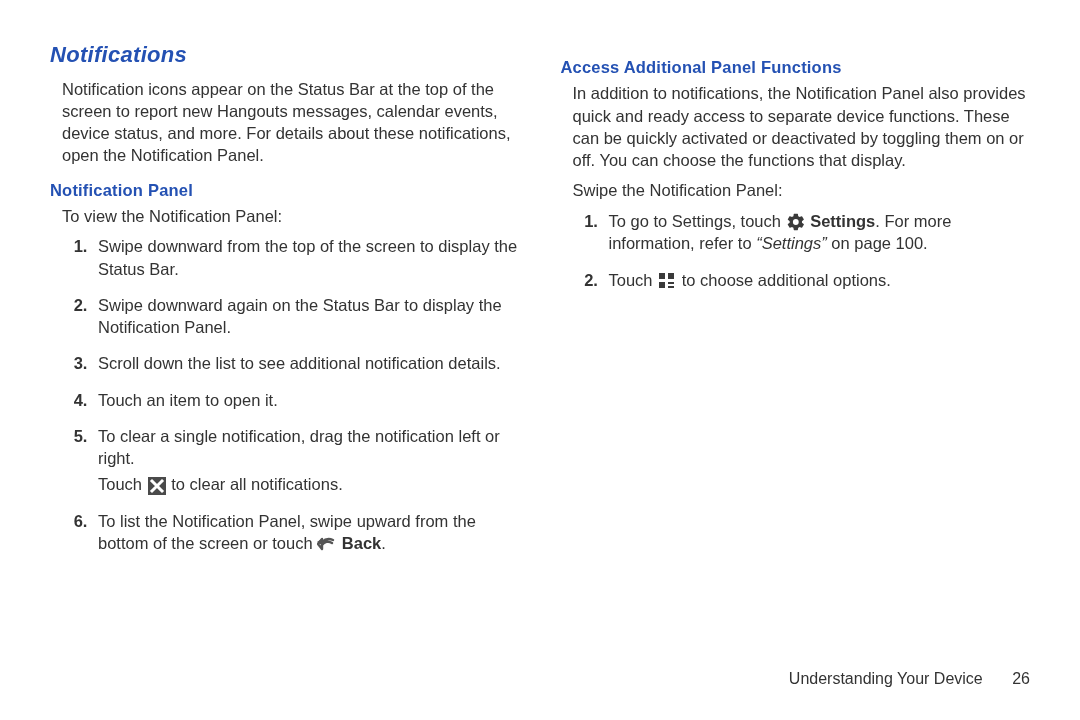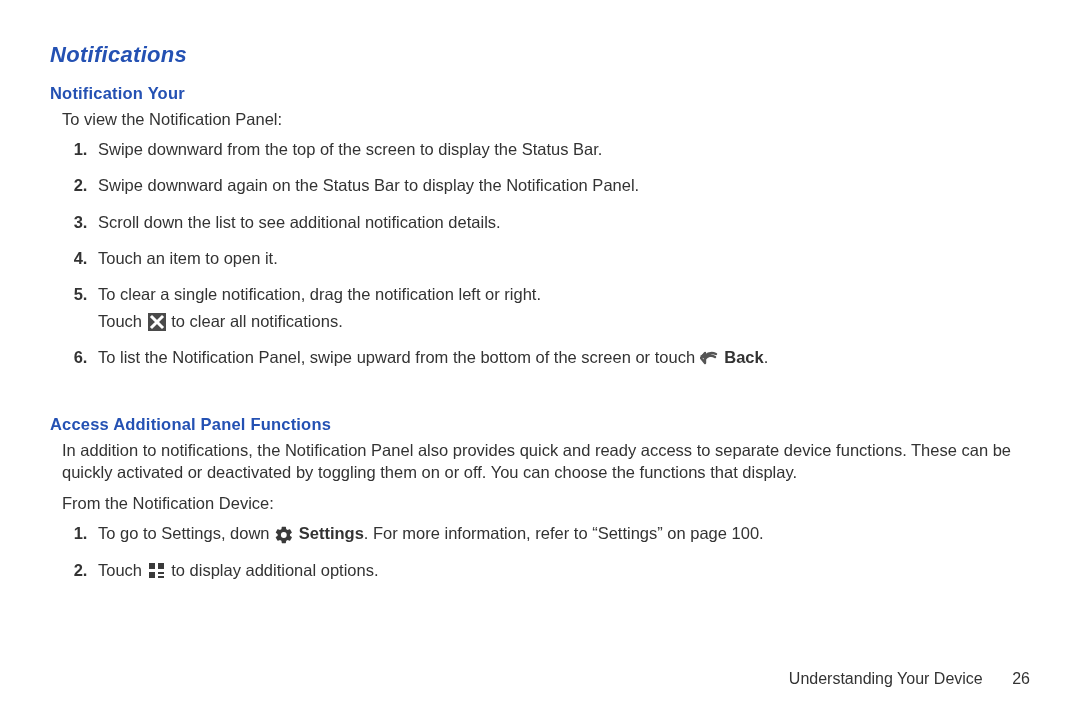--- a/index.html
+++ b/index.html
@@ -15,22 +15,21 @@
     box-sizing: border-box;
     width: 1080px;
     height: 720px;
     padding: 40px 50px 30px 50px;
     position: relative;
     font-size: 16.5px;
     line-height: 1.35;
   }
   .columns {
     display: flex;
-    gap: 30px;
-    flex-direction: column;
+    gap: 41px;
   }
   .col {
     flex: 1;
   }
   h1.section-title {
     font-size: 22px;
     color: #2451b3;
     font-style: italic;
     font-weight: bold;
     margin: 0 0 8px 0;
@@ -55,21 +54,21 @@
     margin-bottom: 14px;
     padding-left: 6px;
   }
   ol.steps > li::marker {
     font-weight: bold;
   }
   .sub-line {
     margin-top: 4px;
   }
   .bold { font-weight: bold; text-align: center; }
-  .ital { }
+  .ital { font-style: italic; }
   .footer {
     position: absolute;
     bottom: 30px;
     right: 50px;
     font-size: 16px;
     color: #333;
     margin-left: 19px;
   }
   .footer .pn { display:inline-block; margin-left: 25px; }
 
@@ -85,22 +84,23 @@
   svg { display:block; }
 </style>
 </head>
 <body>
 
 <div class="page">
   <div class="columns">
 
     <div class="col">
       <h1 class="section-title">Notifications</h1>
+      <p class="body">Notification icons appear on the Status Bar at the top of the screen to report new Hangouts messages, calendar events, device status, and more. For details about these notifications, open the Notification Panel.</p>
 
-      <h2 class="sub-title">Notification Your</h2>
+      <h2 class="sub-title">Notification Panel</h2>
       <p class="body">To view the Notification Panel:</p>
 
       <ol class="steps">
         <li><span>Swipe downward from the top of the screen to display the Status Bar.</span></li>
         <li><span>Swipe downward again on the Status Bar to display the Notification Panel.</span></li>
         <li><span>Scroll down the list to see additional notification details.</span></li>
         <li><span>Touch an item to open it.</span></li>
         <li>
           <span>To clear a single notification, drag the notification left or right.</span>
           <div class="sub-line">
@@ -117,42 +117,42 @@
               <svg width="20" height="18" viewBox="0 0 20 18">
                 <path d="M16 4 A10 10 0 0 0 5 6 L5 3 L1 8 L5 13 L5 9 A7 7 0 0 1 15 7" fill="none" stroke="#555" stroke-width="2.4" stroke-linecap="round" stroke-linejoin="round"></path>
                 <polygon points="6,2 6,10 0,6" fill="#555"></polygon>
               </svg>
             </span> <span class="bold">Back</span><span>.</span>
         </li>
       </ol>
     </div>
 
     <div class="col">
-      <h2 class="sub-title" style="margin-top:0">Access Additional Panel Functions</h2>
+      <h2 class="sub-title" style="margin-top:16px">Access Additional Panel Functions</h2>
       <p class="body">In addition to notifications, the Notification Panel also provides quick and ready access to separate device functions. These can be quickly activated or deactivated by toggling them on or off. You can choose the functions that display.</p>
-      <p class="body">From the Notification Device:</p>
+      <p class="body">Swipe the Notification Panel:</p>
 
       <ol class="steps">
         <li>
-          <span>To go to Settings, down </span><span class="icon">
+          <span>To go to Settings, touch </span><span class="icon">
               <svg width="20" height="20" viewBox="0 0 24 24">
                 <path fill="#3a3a3a" d="M19.14,12.94a7.07,7.07,0,0,0,.05-.94,7.07,7.07,0,0,0-.05-.94l2.11-1.65a.5.5,0,0,0,.12-.64l-2-3.46a.5.5,0,0,0-.61-.22l-2.49,1a7,7,0,0,0-1.62-.94l-.38-2.65A.5.5,0,0,0,13.78,2H9.78a.5.5,0,0,0-.49.42L8.91,5.07a7,7,0,0,0-1.62.94l-2.49-1a.5.5,0,0,0-.61.22l-2,3.46a.5.5,0,0,0,.12.64L4.42,11a7.07,7.07,0,0,0-.05.94,7.07,7.07,0,0,0,.05.94L2.31,14.53a.5.5,0,0,0-.12.64l2,3.46a.5.5,0,0,0,.61.22l2.49-1a7,7,0,0,0,1.62.94l.38,2.65a.5.5,0,0,0,.49.42h4a.5.5,0,0,0,.49-.42l.38-2.65a7,7,0,0,0,1.62-.94l2.49,1a.5.5,0,0,0,.61-.22l2-3.46a.5.5,0,0,0-.12-.64ZM11.78,15.5A3.5,3.5,0,1,1,15.28,12,3.5,3.5,0,0,1,11.78,15.5Z"></path>
               </svg>
             </span> <span class="bold">Settings</span><span>. For more information, refer to </span><span class="ital">“Settings”</span><span> on page </span><span>100</span><span>.</span>
         </li>
         <li>
           <span>Touch </span><span class="icon">
               <svg width="20" height="20" viewBox="0 0 20 20">
                 <rect x="2" y="2" width="6" height="6" fill="#3a3a3a"></rect>
                 <rect x="11" y="2" width="6" height="6" fill="#3a3a3a"></rect>
                 <rect x="2" y="11" width="6" height="6" fill="#3a3a3a"></rect>
                 <rect x="11" y="11" width="6" height="2" fill="#3a3a3a"></rect>
                 <rect x="11" y="15" width="6" height="2" fill="#3a3a3a"></rect>
               </svg>
-            </span><span> to display additional options.</span>
+            </span><span> to choose additional options.</span>
         </li>
       </ol>
     </div>
   </div>
 
   <div class="footer">
     <span>Understanding Your Device</span>
     <span class="pn">26</span>
   </div>
 </div>

